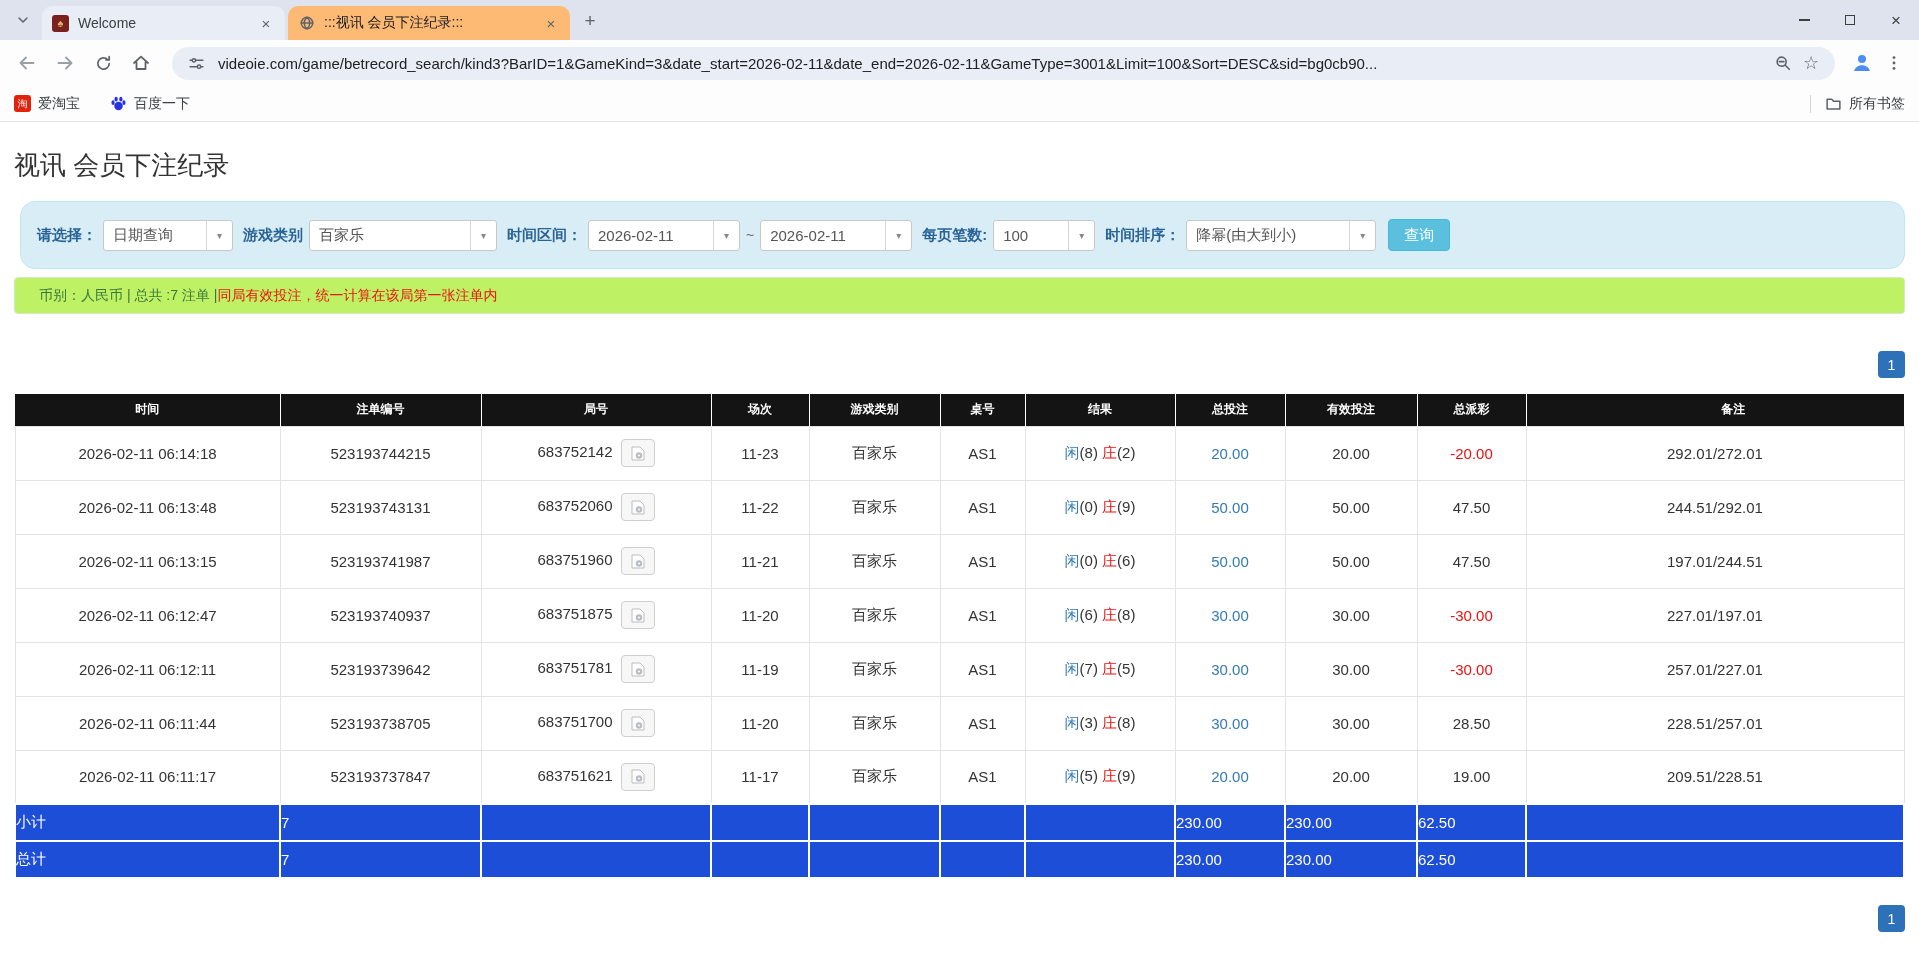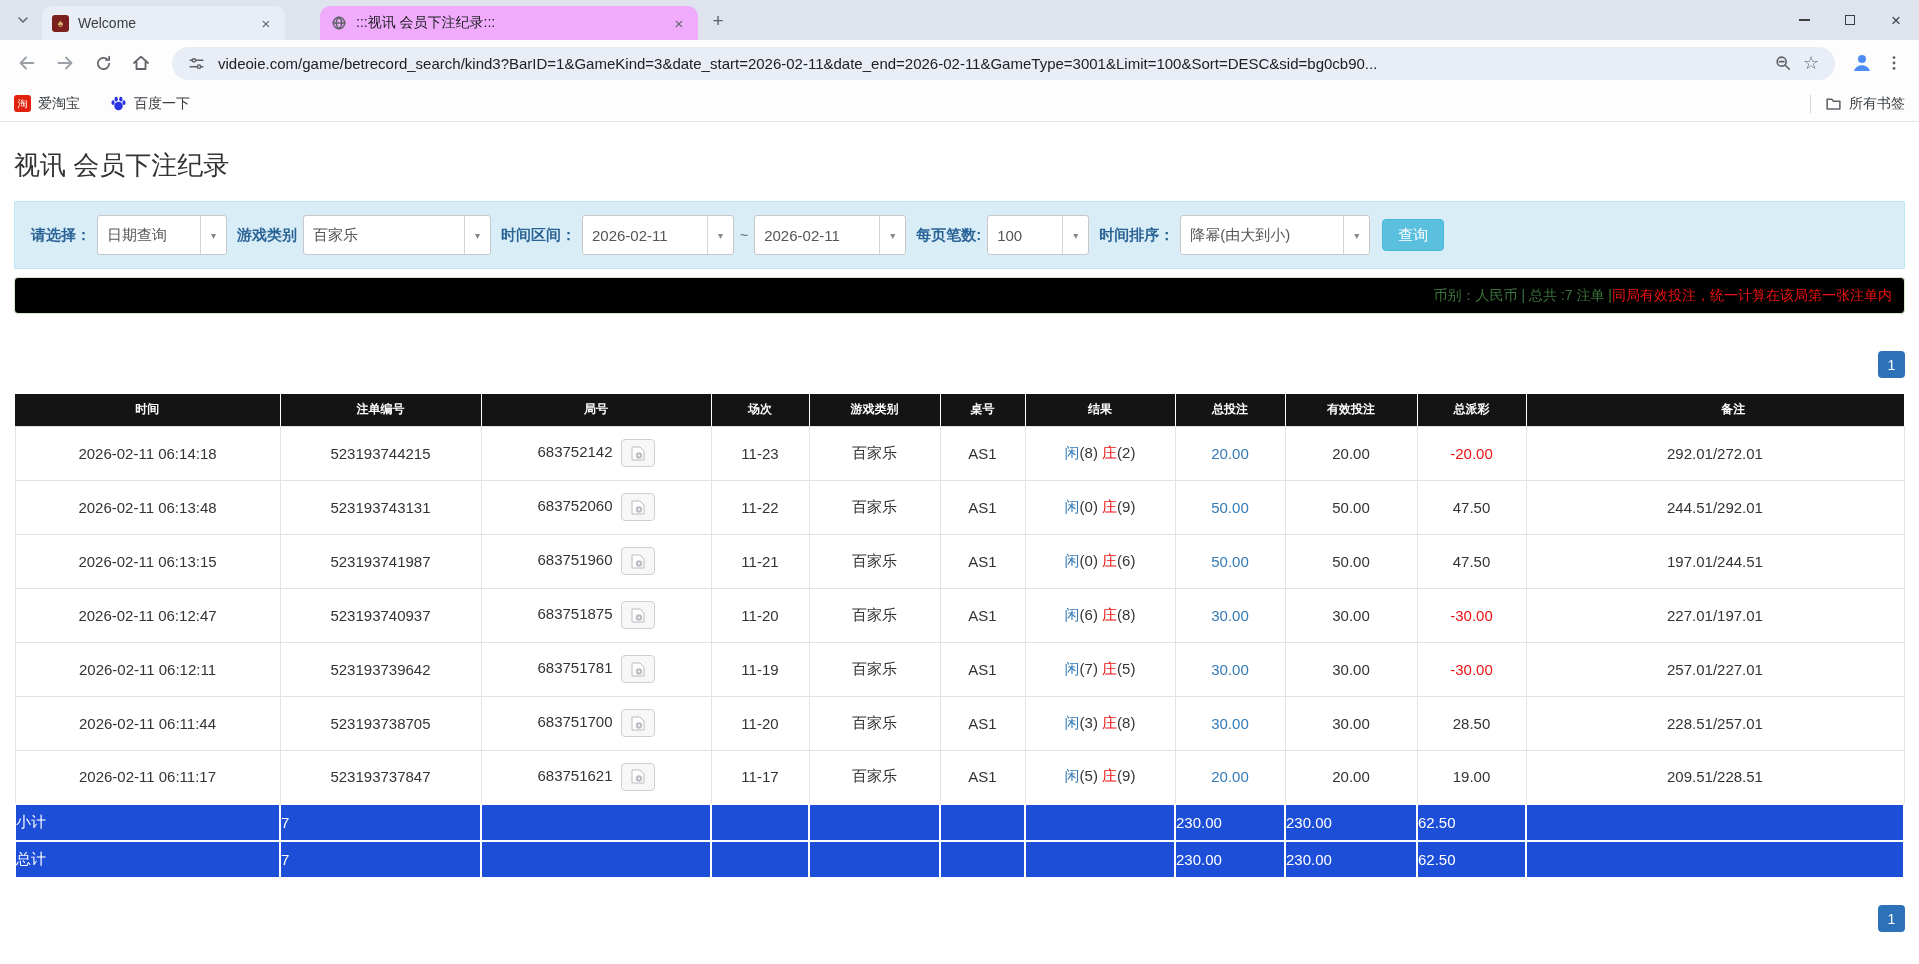--- a/index.html
+++ b/index.html
@@ -4,21 +4,21 @@
 <style>
   * { box-sizing: border-box; margin: 0; padding: 0; }
   html,body { width:1919px; height:964px; overflow:hidden; background:#fff;
     font-family:"Liberation Sans","DejaVu Sans",sans-serif; }
 
   
   .tabstrip { height:40px; background:#dee3ee; display:flex; align-items:flex-end; position:relative; }
   .tab-search { width:30px; height:30px; margin:0 4px 5px 8px; display:flex; align-items:center; justify-content:center; border-radius:50%; }
   .tab { height:34px; display:flex; align-items:center; padding:0 10px; border-radius:10px 10px 0 0; font-size:14px; color:#3c4043; }
   .tab.inactive { background:#e9edf6; width:243px; margin-right:3px; }
-  .tab.active { background:#f0abfc; width:378px; color:#202124;margin-left:32px; }
+  .tab.active { background:#fdba74; width:282px; color:#202124; }
   .tab .fav { width:17px; height:17px; margin-right:9px; flex:0 0 auto; display:flex; align-items:center; justify-content:center; }
   .tab .t-title { flex:1; overflow:hidden; white-space:nowrap; }
   .tab .t-close { width:18px; height:18px; display:flex; align-items:center; justify-content:center; color:#5f6368; font-size:15px; border-radius:50%; }
   .fav-tb { width:17px; height:17px; border-radius:3px; background:#7c1f1f; color:#d7b46a; font-size:11px; display:flex; align-items:center; justify-content:center; }
   .newtab { width:28px; height:28px; margin:0 0 5px 6px; display:flex; align-items:center; justify-content:center; font-size:19px; color:#5f6368; }
   .wincontrols { position:absolute; right:0; top:0; height:40px; display:flex; }
   .winbtn { width:46px; height:40px; display:flex; align-items:center; justify-content:center; color:#3c4043; }
   .ic-min { width:11px; height:1.6px; background:#3c4043; display:inline-block; }
   .ic-max { width:10px; height:10px; border:1.6px solid #3c4043; display:inline-block; }
   .ic-close { font-size:17px; line-height:1; }
@@ -35,33 +35,33 @@
   .bookmarks { height:36px; background:#fdfdfe; border-bottom:1px solid #e2e5ea; display:flex; align-items:center; padding:0 14px; font-size:14px; color:#3c4043; }
   .bm-item { display:flex; align-items:center; margin-right:30px; }
   .bm-item .bm-ic { margin-right:7px; display:flex; }
   .bm-right { margin-left:auto; display:flex; align-items:center; }
   .bm-divider { width:1px; height:18px; background:#d0d3d9; margin-right:14px; }
   .bm-folder { margin-right:7px; display:flex; }
 
   
   .page-title { margin:26px 16px 0 14px; font-size:26px; font-weight:400; color:#333; }
 
-  .filter-panel { margin:18px 14px 0 14px; background:#d9edf7; border:1px solid #bce8f1; border-radius:1px;
+  .filter-panel { margin:18px 14px 0 20px; background:#d9edf7; border:1px solid #bce8f1; border-radius:15px;
     height:68px; display:flex; align-items:center; padding:0 14px; }
   .flabel { font-size:15px; font-weight:bold; color:#2a6496; margin:0 6px 0 10px; white-space:nowrap; }
   .flabel:first-child { margin-left:2px; }
-  .sel { display:flex; height:40px; background:#fff; border:1px solid #c8c8c8; border-radius:3px; overflow:hidden; }
+  .sel { display:flex; height:31px; background:#fff; border:1px solid #c8c8c8; border-radius:3px; overflow:hidden; }
   .sel-text { display:flex; align-items:center; padding:0 9px; font-size:15px; color:#555; flex:1; white-space:nowrap; }
   .sel-arrow { width:26px; border-left:1px solid #d5d5d5; display:flex; align-items:center; justify-content:center; font-size:10px; color:#888; }
   .tilde { color:#666; margin:0 6px; font-size:14px; }
   .btn-query { margin-left:12px; height:32px; padding:0 15px; background:#5bc0de; border:1px solid #46b8da; border-radius:4px;
     color:#fff; font-size:15px; display:flex; align-items:center; }
 
-  .info-bar { margin:8px 14px 0 14px; background:#000000; border:1px solid #d6e9c6; border-radius:4px; height:37px;
-    display:flex; align-items:center; justify-content:flex-end; padding:0 12px; font-size:14px; }
+  .info-bar { margin:8px 14px 0 14px; background:#bef264; border:1px solid #d6e9c6; border-radius:4px; height:37px;
+    display:flex; align-items:center; justify-content:flex-start; padding:0 24px; font-size:14px; }
   .info-left { color:#3c763d; }
   .info-right { color:#ee1111; }
 
   .pager { display:flex; justify-content:flex-end; margin:0 14px; }
   .pager.top { margin-top:37px; }
   .pager.bottom { margin-top:26px; }
   .pager-btn { min-width:27px; height:27px; background:#2d72b8; border-radius:4px; color:#fff; font-size:14px;
     display:flex; align-items:center; justify-content:center; }
 
   table { width:1891px; margin:16px 14px 0 14px; border-collapse:collapse; table-layout:fixed; }

